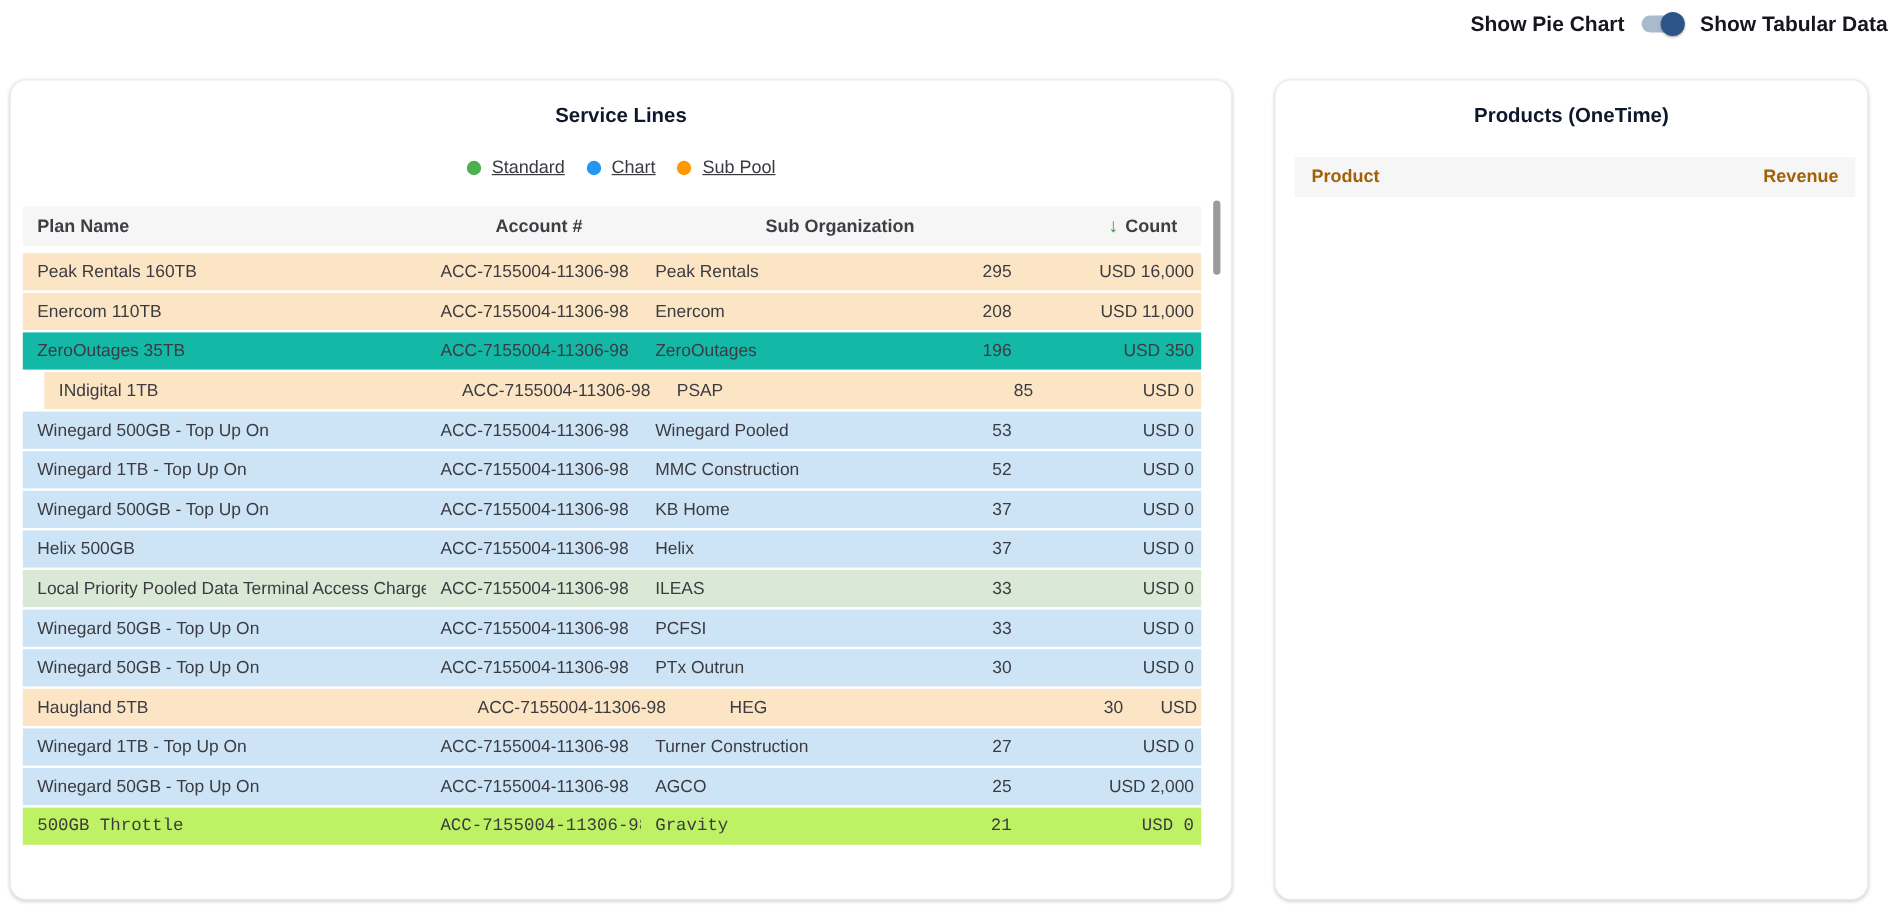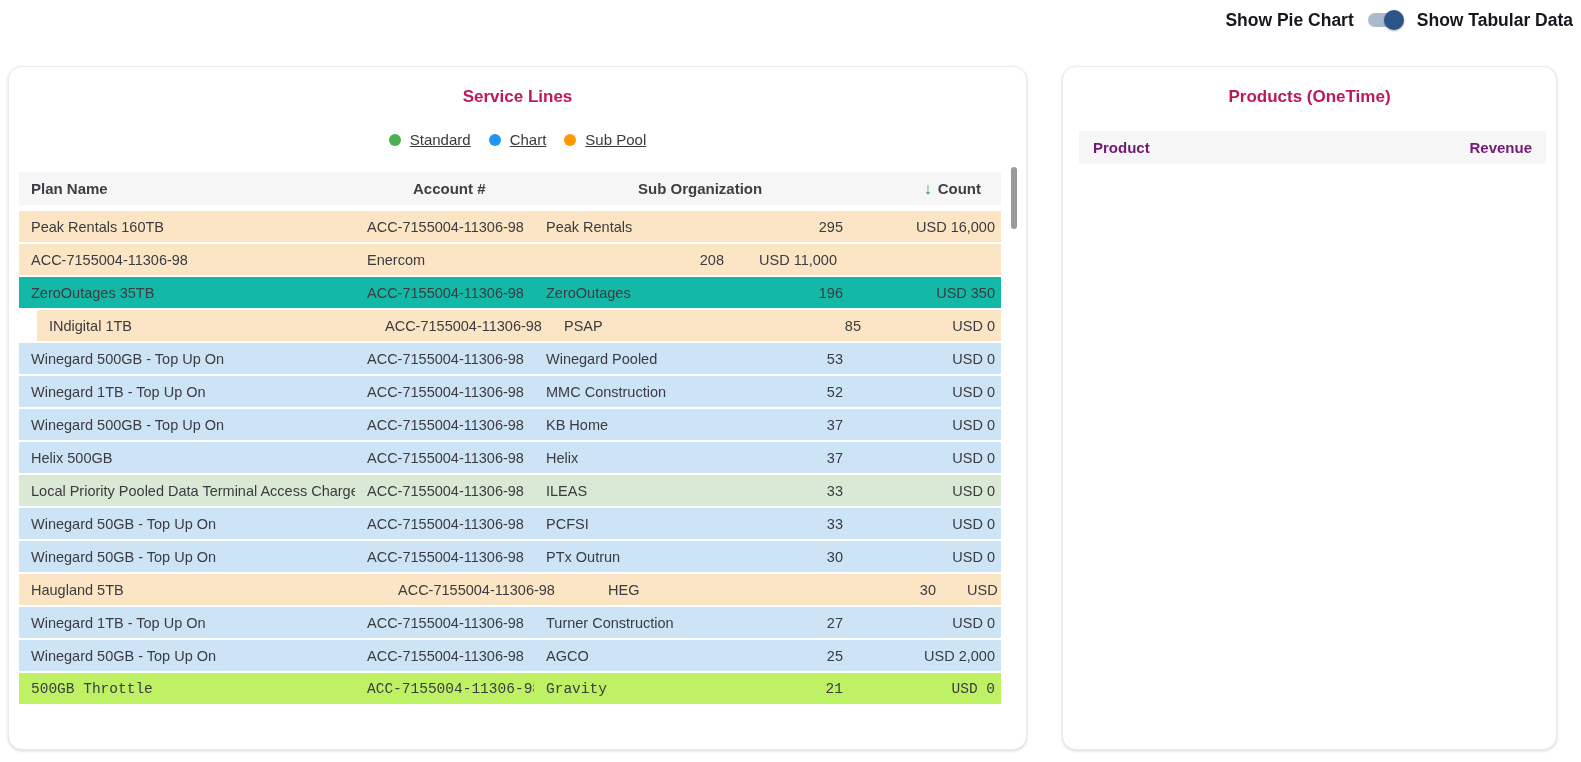--- a/index.html
+++ b/index.html
@@ -24,21 +24,21 @@
 
   
   .card {
     position:absolute; top:66px; height:684px; background:#fff;
     border:1px solid #ececec; border-radius:14px;
     box-shadow:0 1px 3px rgba(0,0,0,.16);
   }
   .card-left  { left:8px;    width:1019px; }
   .card-right { left:1062px; width:495px;  }
 
-  .card-title { margin-top:20px; text-align:center; font-size:17px; font-weight:700; color:#be185d; }
+  .card-title { margin-top:20px; text-align:center; font-size:17px; font-weight:700; color:#0f172a; }
 
   
   .legend { margin-top:24px; display:flex; justify-content:center; align-items:center; gap:18px;
             font-size:15px; color:#3a3a40; height:17px; }
   .legend-item { display:inline-flex; align-items:center; gap:9px; cursor:pointer;text-decoration:underline; }
   .legend-item .dot { width:12px; height:12px; border-radius:50%; }
 
   
   .table { margin:24px 25px 0 10px; }
   .thead, .trow {
@@ -61,21 +61,21 @@
 
   .scrollbar-thumb {
     position:absolute; top:100px; right:9px; width:6px; height:62px;
     border-radius:3px; background:#9a9a9a;
   }
 
   
   .pheader {
     margin:24px 10px 0 16px; height:33px; background:#f6f6f7;
     display:flex; align-items:center; justify-content:space-between;
-    padding:0 14px; font-size:15px; font-weight:700; color:#701a75;
+    padding:0 14px; font-size:15px; font-weight:700; color:#a16207;
   }
 </style>
 </head>
 <body>
 
 <div class="topbar">
   <span>Show Pie Chart</span>
   <span class="switch">
     <span class="track" style="background: rgb(169, 186, 207);"></span>
     <span class="knob" style="background: rgb(45, 84, 136);"></span>
@@ -117,20 +117,21 @@
     </div>
     <div class="tbody">
         <div class="trow" style="background: rgb(252, 229, 196);">
           <div class="tcell plan">Peak Rentals 160TB</div>
           <div class="tcell account">ACC-7155004-11306-98</div>
           <div class="tcell sub">Peak Rentals</div>
           <div class="tcell count">295</div>
           <div class="tcell revenue">USD 16,000</div>
         </div>
         <div class="trow" style="background: rgb(252, 229, 196);">
+          <div class="tcell plan">Enercom 110TB</div>
           <div class="tcell account">ACC-7155004-11306-98</div>
           <div class="tcell sub">Enercom</div>
           <div class="tcell count">208</div>
           <div class="tcell revenue">USD 11,000</div>
         </div>
         <div class="trow" style="background: #14b8a6;">
           <div class="tcell plan">ZeroOutages 35TB</div>
           <div class="tcell account">ACC-7155004-11306-98</div>
           <div class="tcell sub">ZeroOutages</div>
           <div class="tcell count">196</div>

